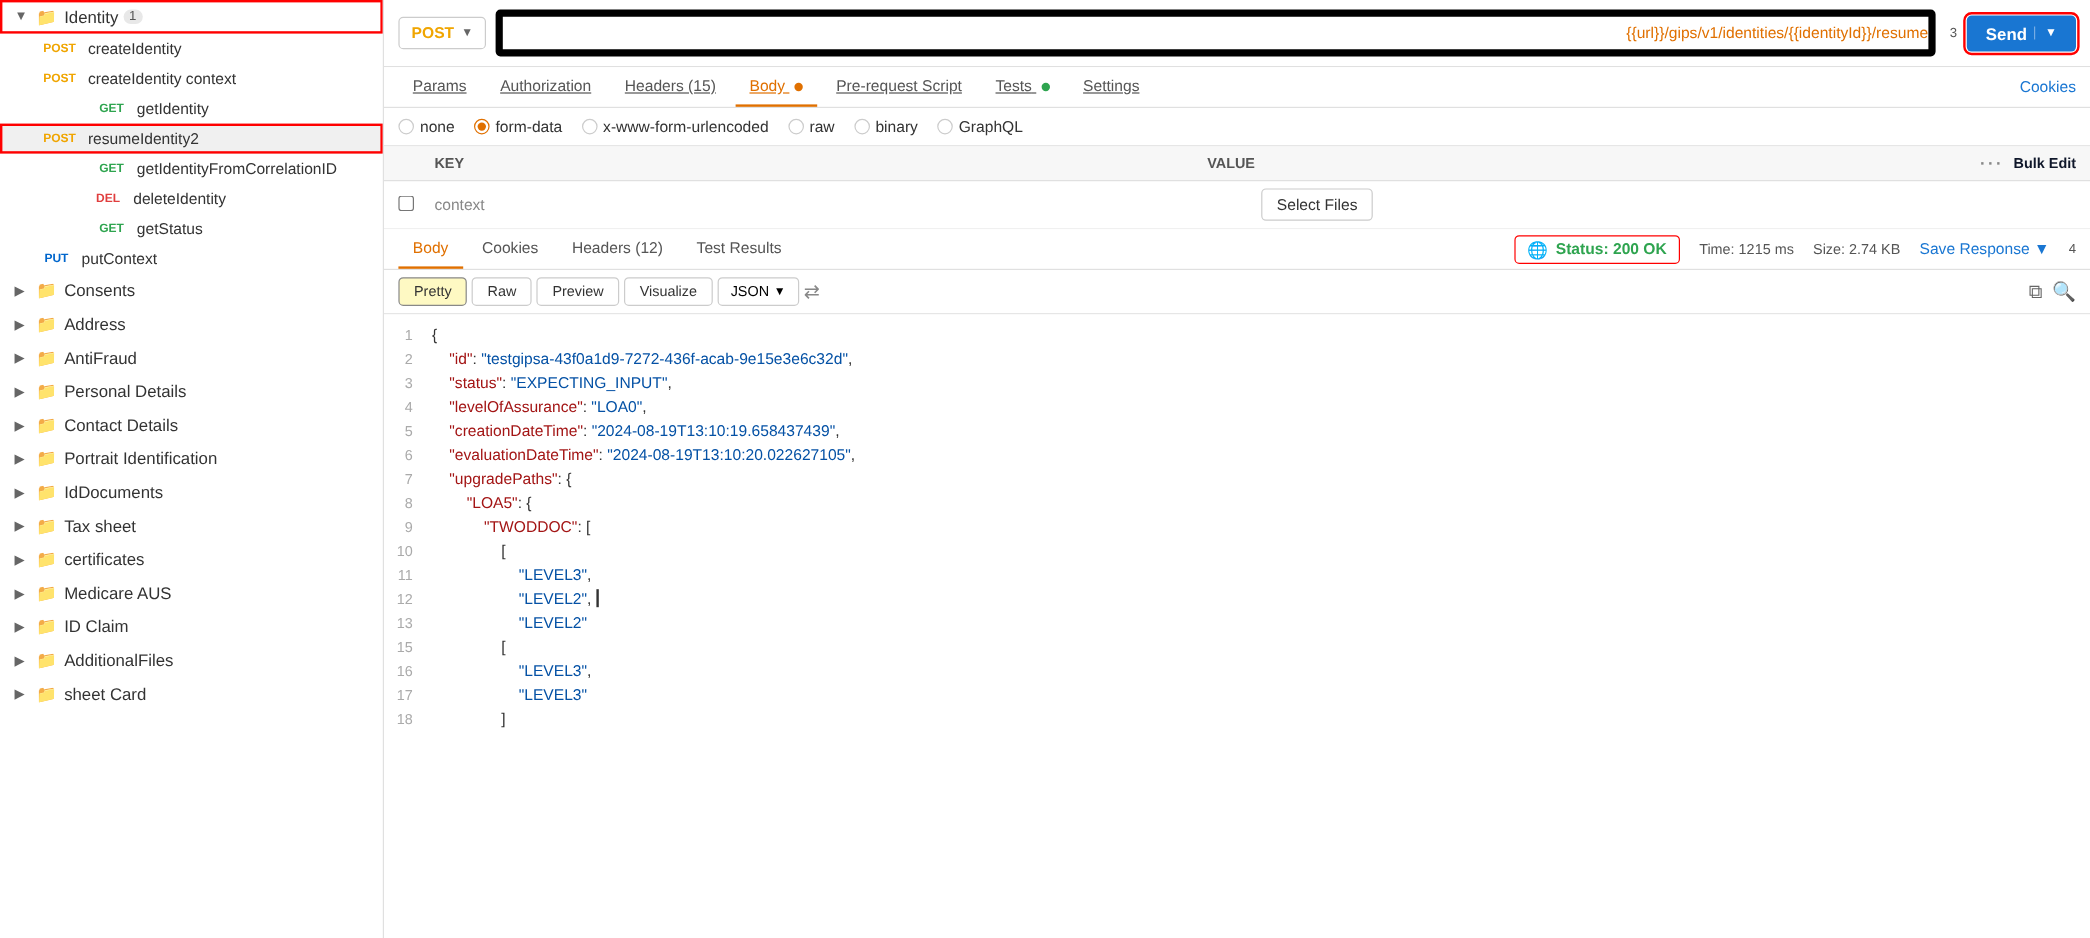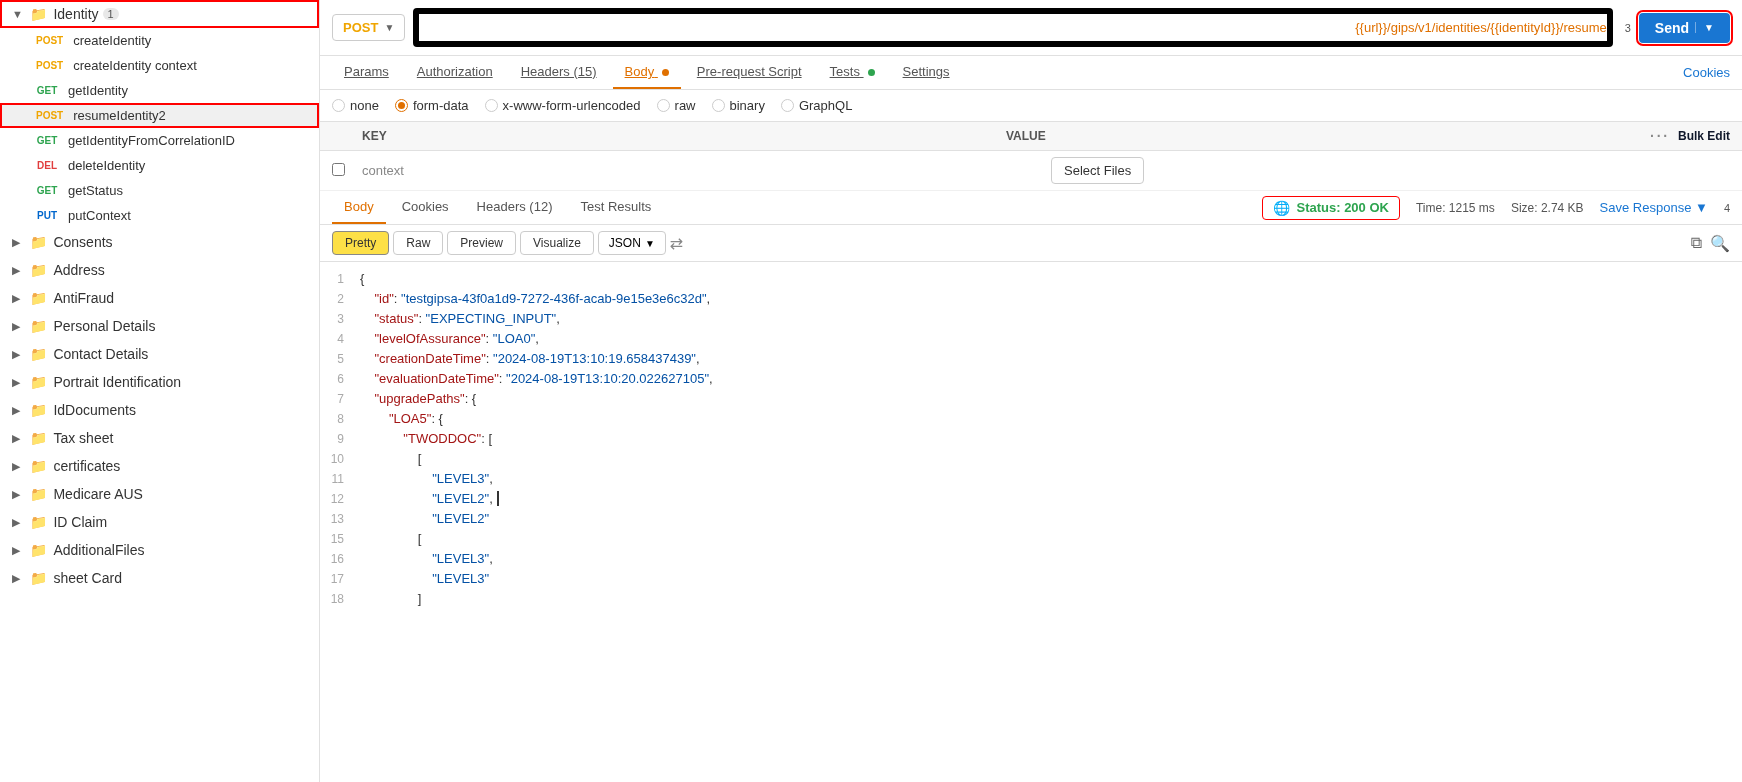--- a/index.html
+++ b/index.html
@@ -59,22 +59,22 @@
     .method-badge {
       font-size: 10px;
       font-weight: 700;
       padding: 1px 4px;
       border-radius: 3px;
       margin-right: 6px;
       min-width: 30px;
       text-align: center;
     }
     .method-post { color: #f0a500; }
-    .method-get { color: #2ea44f; }
-    .method-del { color: #e03e3e; }
+    .method-get { color: #2ea44f; margin-left: 46px; }
+    .method-del { color: #e03e3e; margin-left: 43px; }
     .method-put { color: #0066cc; }
 
     
     .main {
       flex: 1;
       display: flex;
       flex-direction: column;
       overflow: hidden;
     }
 
@@ -284,21 +284,21 @@
     }
     .json-btn {
       padding: 4px 12px;
       border: 1px solid #ccc;
       border-radius: 4px;
       cursor: pointer;
       font-size: 12px;
       color: #333;
       background: #fff;
     }
-    .json-btn.active { background: #fde047; border-color: #888; }
+    .json-btn.active { background: #fef9c3; border-color: #888; }
     .json-format-btn {
       display: flex;
       align-items: center;
       gap: 4px;
       padding: 4px 10px;
       border: 1px solid #ccc;
       border-radius: 4px;
       cursor: pointer;
       font-size: 12px;
       background: #fff;

